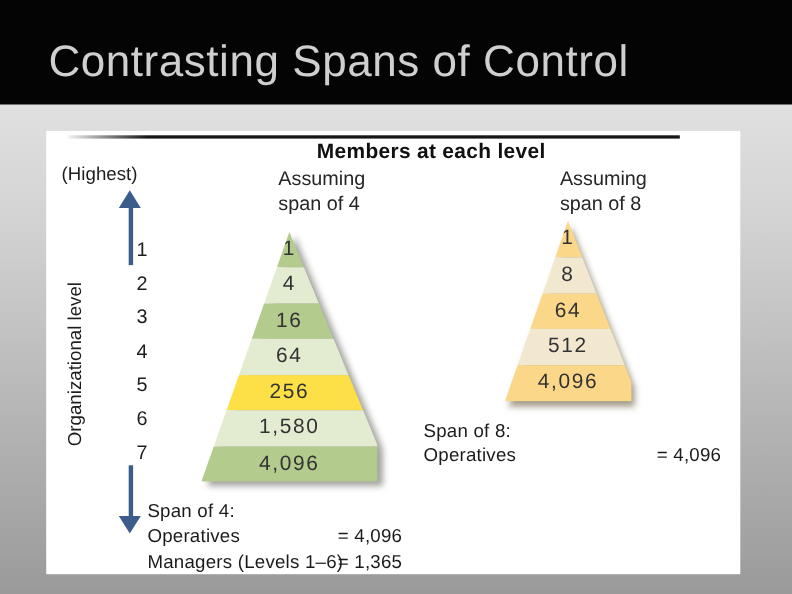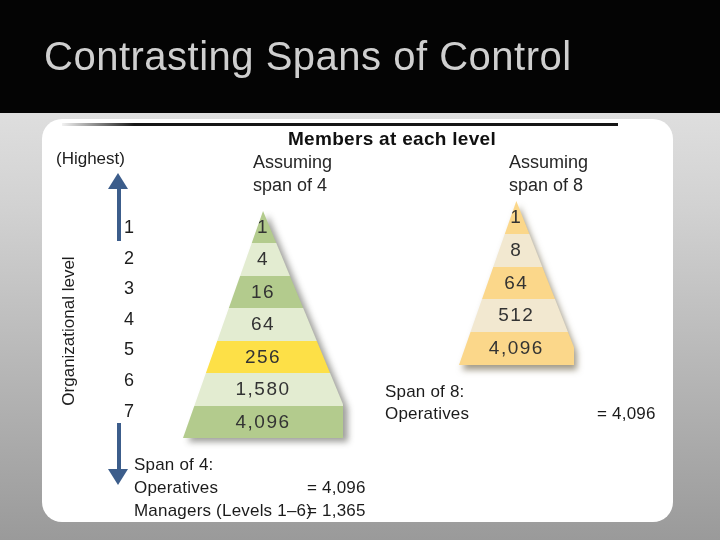--- a/index.html
+++ b/index.html
@@ -1,26 +1,26 @@
 <!DOCTYPE html>
 <html style="--title-text: #cfcfcf; --banner-bg: #040404; --arrow-blue: #3c5d8b; --green-dark: #b3cb8d; --green-light: #e3ecd1; --yellow-dark: #fbd78a; --yellow-light: #f2e8d0;"><head>
 <meta charset="utf-8">
 <style>
   html,body{margin:0;padding:0;background:#555;}
   .slide{
     position:relative;width:720px;height:540px;overflow:hidden;
     background:linear-gradient(180deg,#ededed 0%,#d2d2d2 38%,#9a9a9a 100%);
     font-family:"Liberation Sans",sans-serif;
   }
-  .banner{position:absolute;left:0;top:0;width:720px;height:113px;background:#040404;}
+  .banner{position:absolute;left:0;top:0;width:720px;height:95px;background:#040404;}
   .slide-title{
     position:absolute;left:44px;top:34px;font-size:40px;line-height:1.1;
     color:var(--title-text,#cfcfcf);letter-spacing:.5px;font-weight:500;white-space:nowrap;
   }
-  .figure{position:absolute;left:42px;top:119px;width:631px;height:403px;background:#ffffff;color:#1f1f1f;border-radius:20px;}
+  .figure{position:absolute;left:42px;top:119px;width:631px;height:403px;background:#ffffff;color:#1f1f1f;}
   .toprule{position:absolute;left:20px;top:4px;width:556px;height:3px;
     background:linear-gradient(90deg,rgba(0,0,0,.05),#161616 13%,#161616 100%);}
   .fig-heading{position:absolute;left:135px;top:9px;width:430px;text-align:center;
     font-size:19px;font-weight:bold;letter-spacing:.3px;color:#101010;white-space:nowrap;}
   .col-header{position:absolute;font-size:18px;line-height:23px;color:#262626;margin-left:35px;}
   .ch-left{left:176px;top:32px;}
   .ch-right{left:432px;top:32px;}
   .highest{position:absolute;left:2px;top:30px;font-size:17px;color:#1d1d1d;margin-left:12px;}
   .lvl{position:absolute;left:56px;width:36px;text-align:right;font-size:18px;height:24px;color:#1d1d1d;}
   .arrow-shaft{position:absolute;width:4px;background:var(--arrow-blue,#3c5d8b);}

